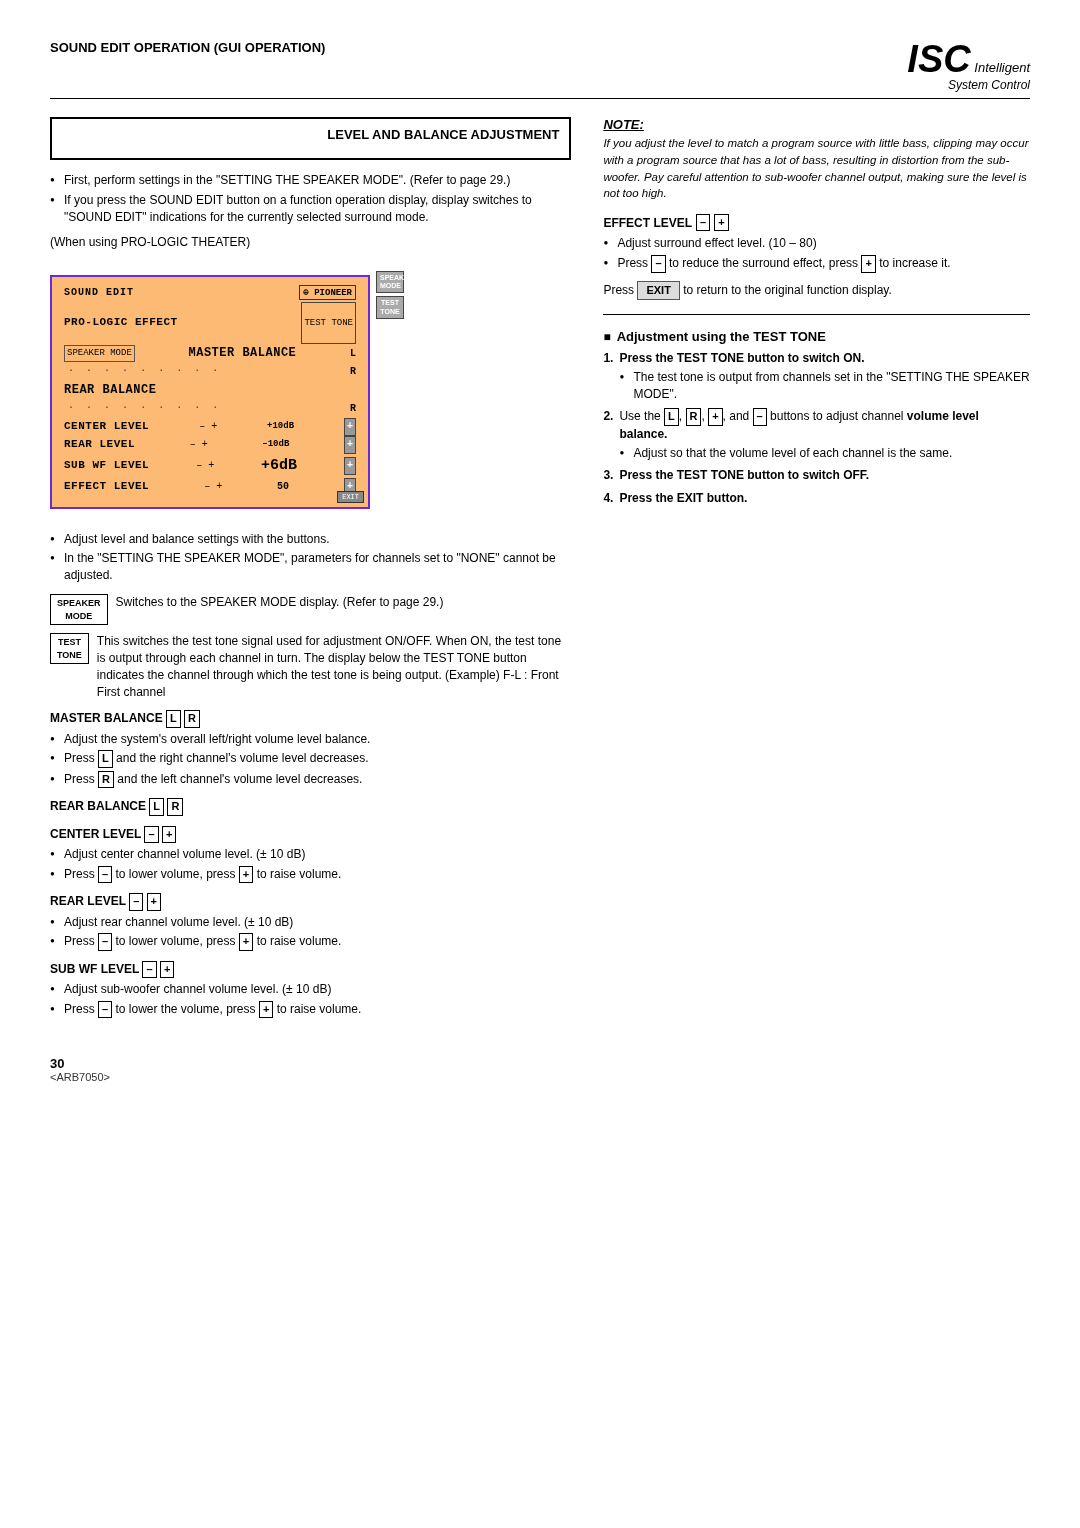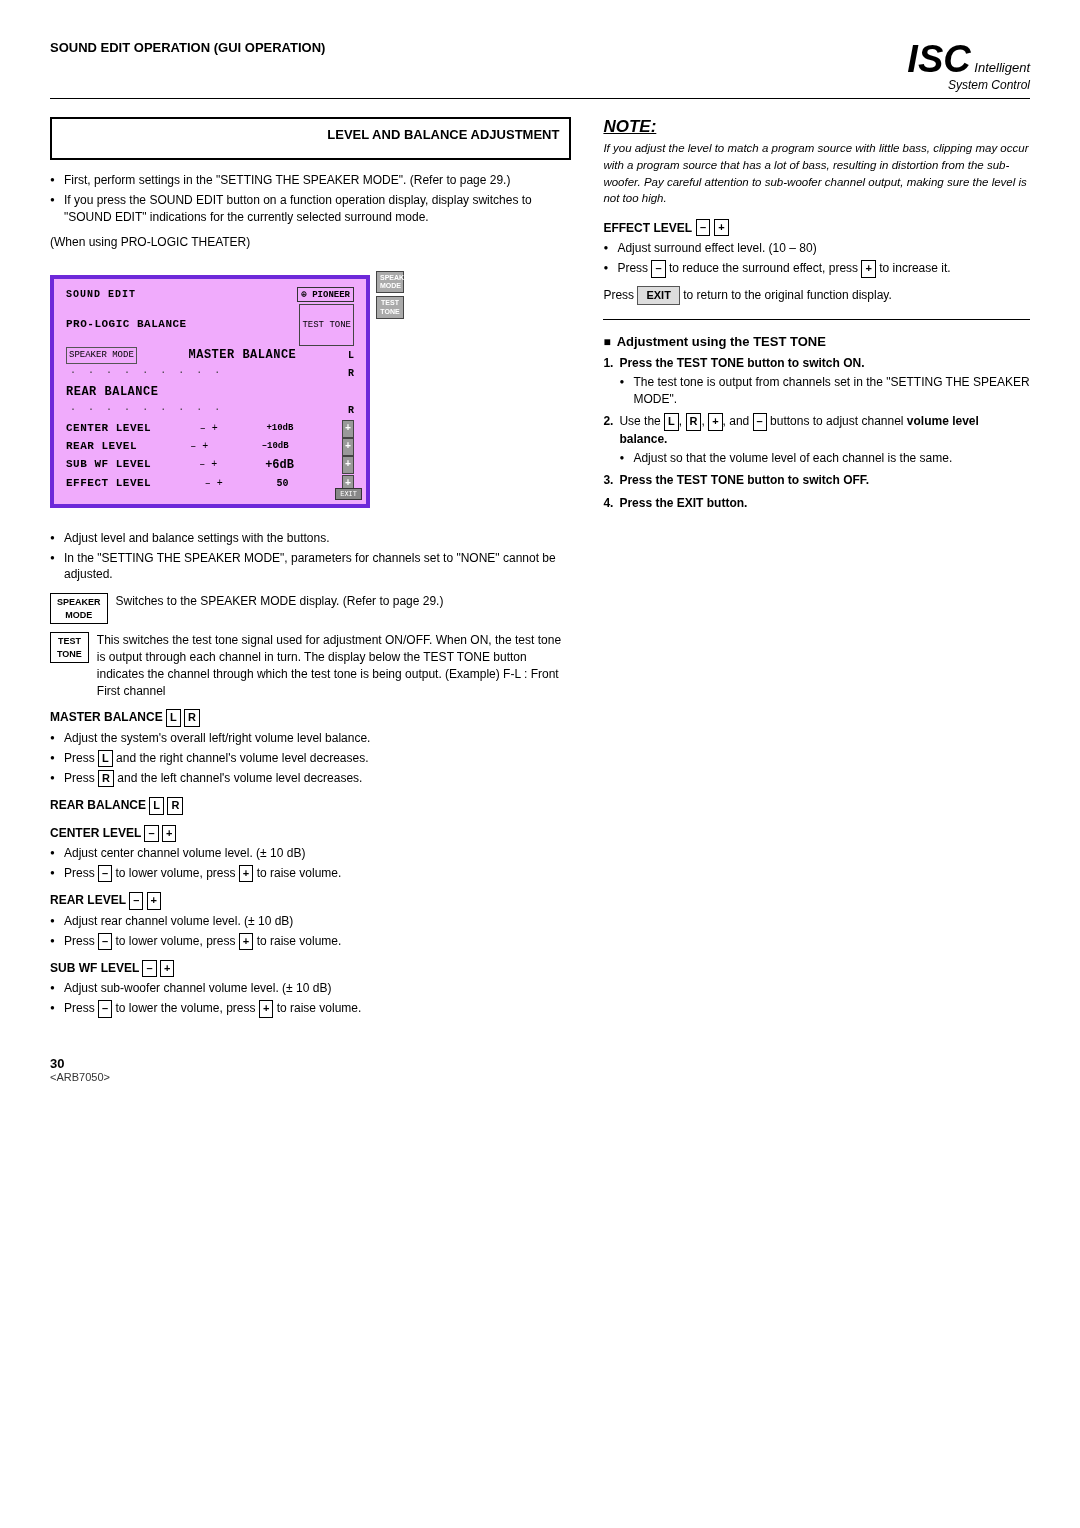--- a/index.html
+++ b/index.html
@@ -93,22 +93,22 @@
     }
 
     .small-text {
       font-size: 12px;
       line-height: 1.4;
       margin-bottom: 6px;
     }
 
     
     .lcd-display {
-      border: 4px solid #6d28d9;
-      background: #f0abfc;
+      border: 2px solid #6d28d9;
+      background: #fdba74;
       padding: 8px 12px;
       margin: 10px 0;
       font-family: 'Courier New', monospace;
       font-size: 11px;
       width: 320px;
       position: relative;
     }
 
     .lcd-display .lcd-header {
       display: flex;
@@ -197,21 +197,21 @@
       vertical-align: middle;
     }
 
     .note-section {
       margin-bottom: 12px;
     }
 
     .note-label {
       font-weight: bold;
       font-style: italic;
-      font-size: 17px;
+      font-size: 13px;
       text-decoration: underline;
       margin-bottom: 3px;
     }
 
     .note-text {
       font-style: italic;
       font-size: 11.5px;
       line-height: 1.45;
       margin-bottom: 8px;
     }
@@ -377,21 +377,21 @@
       
       <div class="lcd-wrapper">
         <div class="lcd-display">
 
           <div class="lcd-header">
             <span class="lcd-title">SOUND EDIT</span>
             <span class="pioneer-logo">⊕ PIONEER</span>
           </div>
 
           <div class="lcd-row">
-            <span style="font-weight:bold; font-size:11px; letter-spacing:0.5px;">PRO-LOGIC BALANCE</span>
+            <span style="font-weight:bold; font-size:11px; letter-spacing:0.5px;">PRO-LOGIC EFFECT</span>
             <span style="font-size:9px; border:1px solid #444; padding:13px 2px;">TEST TONE</span>
           </div>
 
           <div class="lcd-row">
             <span style="font-size:9px; border:1px solid #555; padding:0 2px;">SPEAKER MODE</span>
             <span style="font-weight:bold; font-size:12px; letter-spacing:0.5px;">MASTER BALANCE</span>
             <span style="font-size:10px; font-weight:bold;">L</span>
           </div>
 
           <div class="lcd-row">
@@ -422,21 +422,21 @@
           <div class="lcd-row">
             <span style="font-weight:bold; font-size:11px; letter-spacing:0.5px;">REAR LEVEL</span>
             <span style="font-size:10px;">–  +</span>
             <span style="font-size:9px; font-weight:bold;">–10dB</span>
             <span style="font-size:10px; font-weight:bold; border:1px solid #444; padding:0 2px; background:#999; color:#fff;">+</span>
           </div>
 
           <div class="lcd-row">
             <span style="font-weight:bold; font-size:11px; letter-spacing:0.5px;">SUB WF LEVEL</span>
             <span style="font-size:10px;">–  +</span>
-            <span style="font-size:12px; font-weight:bold;">+6dB</span>
+            <span style="font-size:15px; font-weight:bold;">+6dB</span>
             <span style="font-size:10px; font-weight:bold; border:1px solid #444; padding:0 2px; background:#999; color:#fff;">+</span>
           </div>
 
           <div class="lcd-row">
             <span style="font-weight:bold; font-size:11px; letter-spacing:0.5px;">EFFECT LEVEL</span>
             <span style="font-size:10px;">–  +</span>
             <span style="font-size:10px; font-weight:bold;">50</span>
             <span style="font-size:10px; font-weight:bold; border:1px solid #444; padding:0 2px; background:#999; color:#fff;">+</span>
           </div>
 

